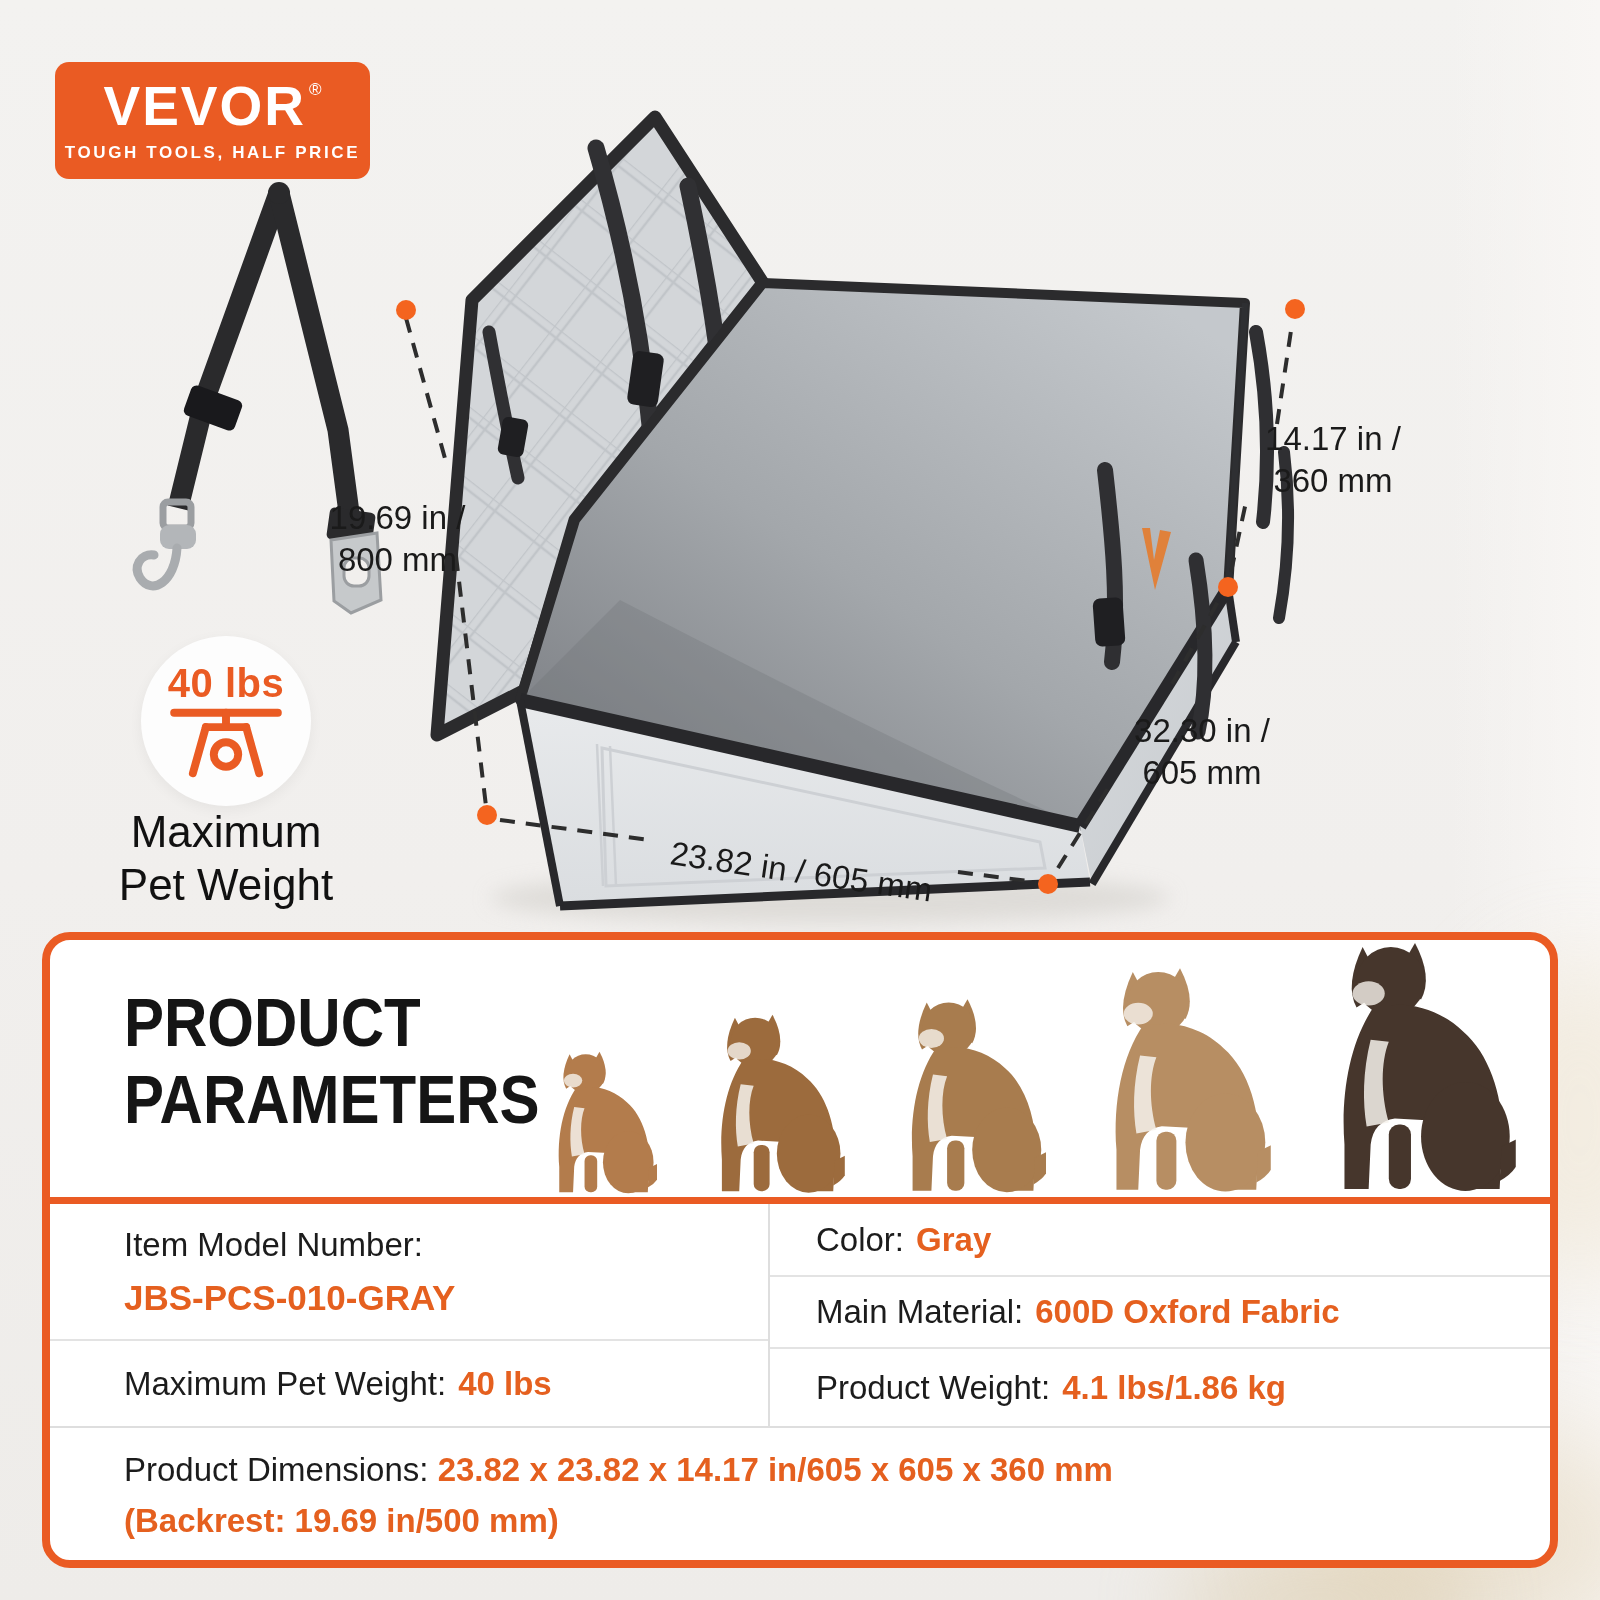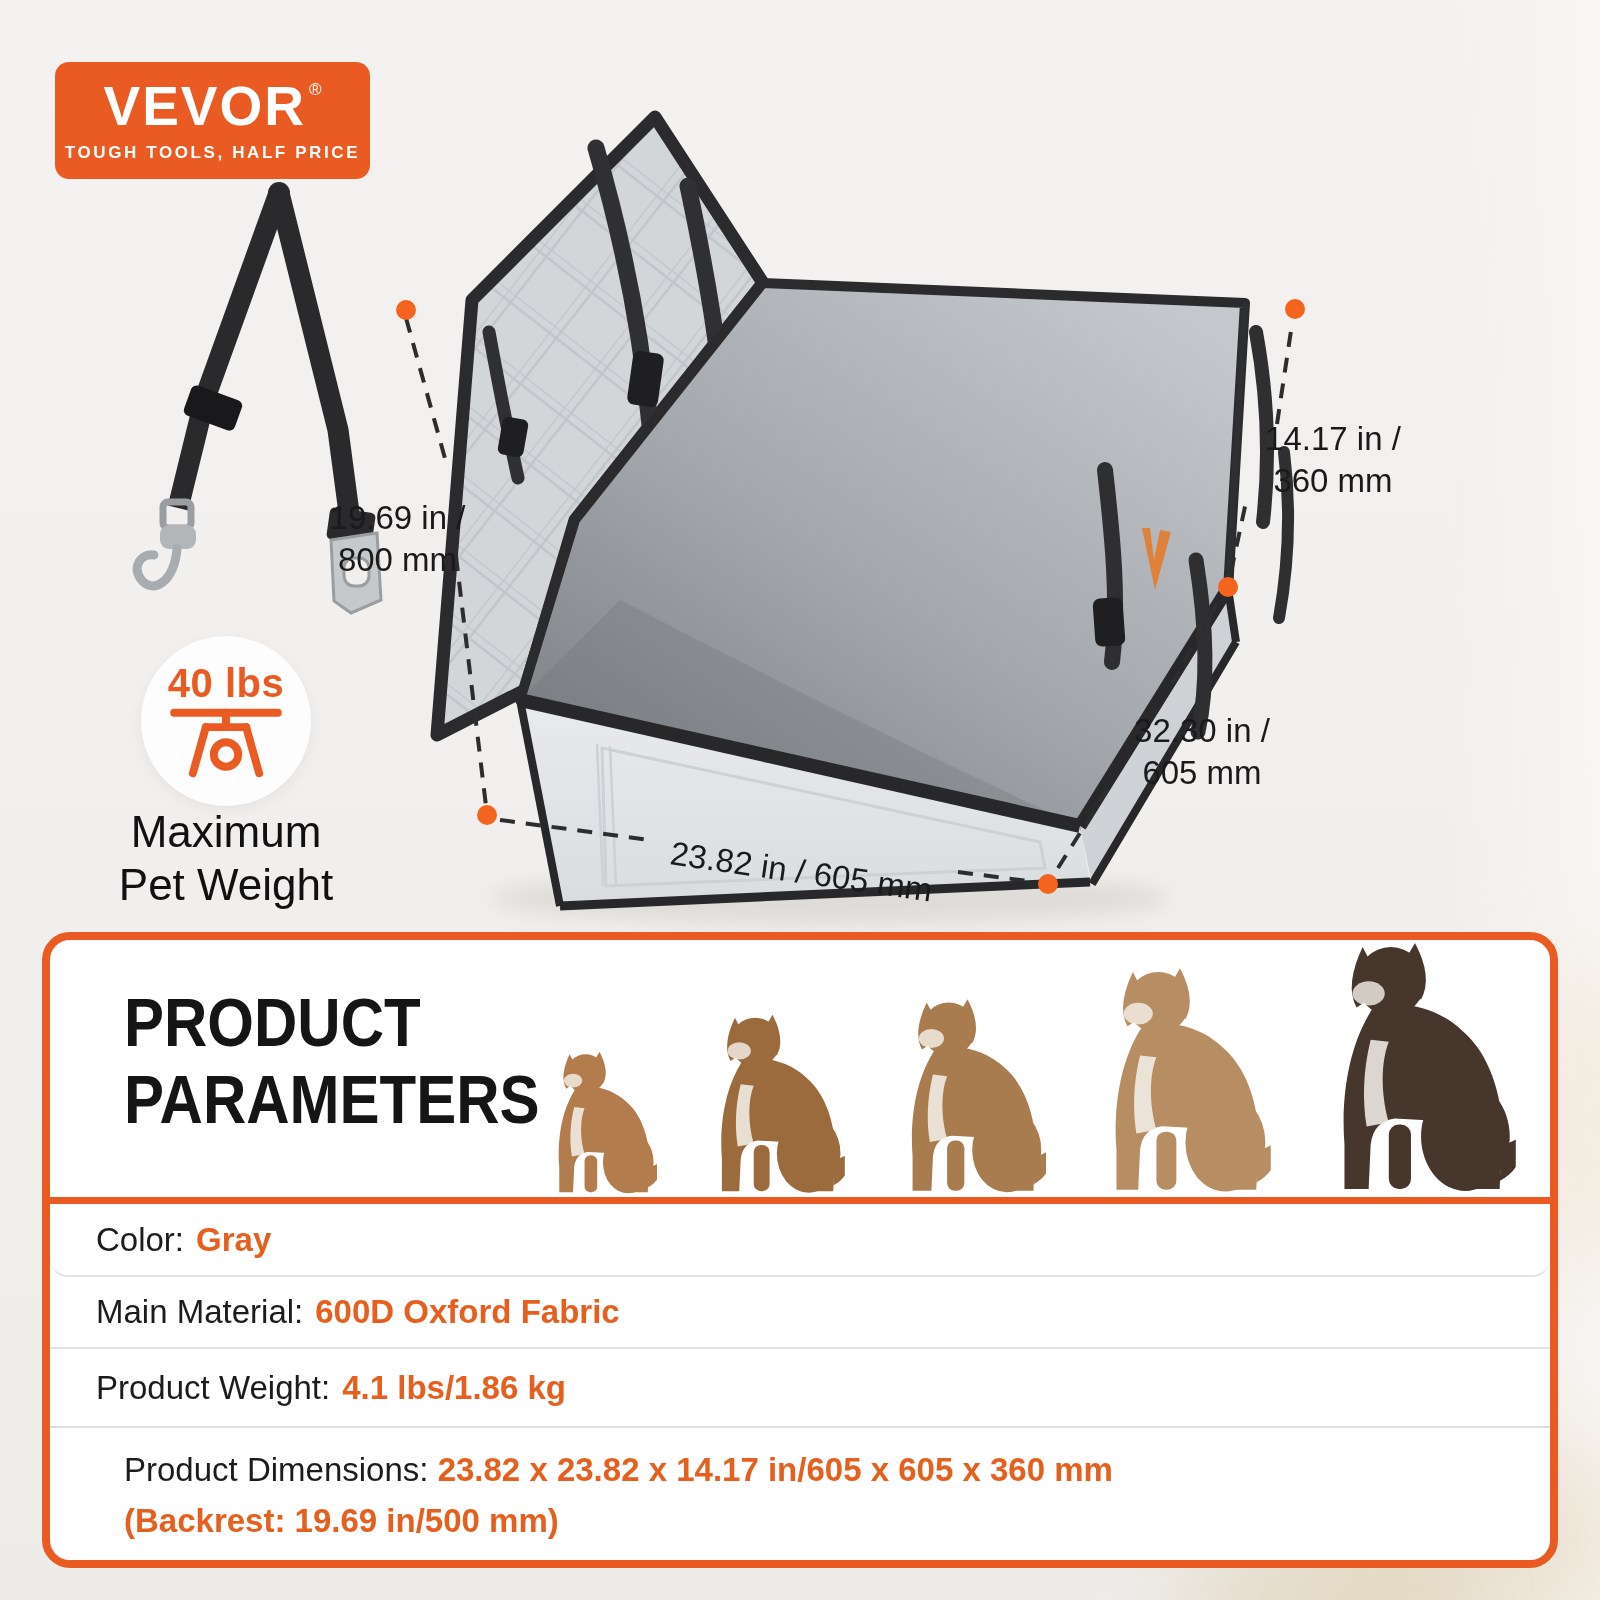--- a/index.html
+++ b/index.html
@@ -50,21 +50,21 @@
   .dogs-row{position:absolute;left:492px;right:34px;bottom:0;display:flex;align-items:flex-end;justify-content:space-between;}
   .rule{height:7px;background:var(--accent);}
   .specs-top{display:flex;height:222px;border-bottom:2px solid #dedede;}
   .col-left{width:48%;border-right:2px solid #dedede;box-sizing:border-box;display:flex;flex-direction:column;}
   .col-right{flex:1;display:flex;flex-direction:column;}
   .cell{box-sizing:border-box;display:flex;flex-direction:column;justify-content:center;padding-left:74px;font-size:33px;color:#1c1c1c;}
   .col-right .cell{padding-left:46px;}
   .bb{border-bottom:2px solid #e3e3e3;}
   .c-model{height:137px;}
   .c-maxw{height:85px;}
-  .c-color{height:73px;border-radius:18px;}
+  .c-color{height:73px;}
   .c-material{height:72px;}
   .c-weight{height:77px;}
   .cell-dims{box-sizing:border-box;padding:16px 30px 0 74px;font-size:33px;color:#1c1c1c;line-height:1.55;}
   .lab{color:#1c1c1c;}
   .val{color:var(--valcol);font-weight:700;}
   .inline-val{margin-left:12px;}
   .model-val{margin-top:14px;font-size:35px;}
   .row-line{white-space:nowrap;}
 </style>
 </head>
@@ -245,20 +245,31 @@
           <use href="#dog-shape"></use>
         </svg>
         <svg viewBox="0 0 100 130" style="height: 262px; width: 202px; color: rgb(70, 54, 44);">
           <use href="#dog-shape"></use>
         </svg>
       </div>
   </div>
   <div class="rule"></div>
 
   <div class="specs-top">
+    <div class="col-left">
+      <div class="cell c-model bb">
+        <div class="row-line lab">Item Model Number:</div>
+        <div class="row-line val model-val">JBS-PCS-010-GRAY</div>
+      </div>
+      <div class="cell c-maxw">
+        <div class="row-line">
+          <span class="lab">Maximum Pet Weight:</span><span class="val inline-val">40 lbs</span>
+        </div>
+      </div>
+    </div>
     <div class="col-right">
       <div class="cell c-color bb">
         <div class="row-line">
           <span class="lab">Color:</span><span class="val inline-val">Gray</span>
         </div>
       </div>
       <div class="cell c-material bb">
         <div class="row-line">
           <span class="lab">Main Material:</span><span class="val inline-val">600D Oxford Fabric</span>
         </div>

